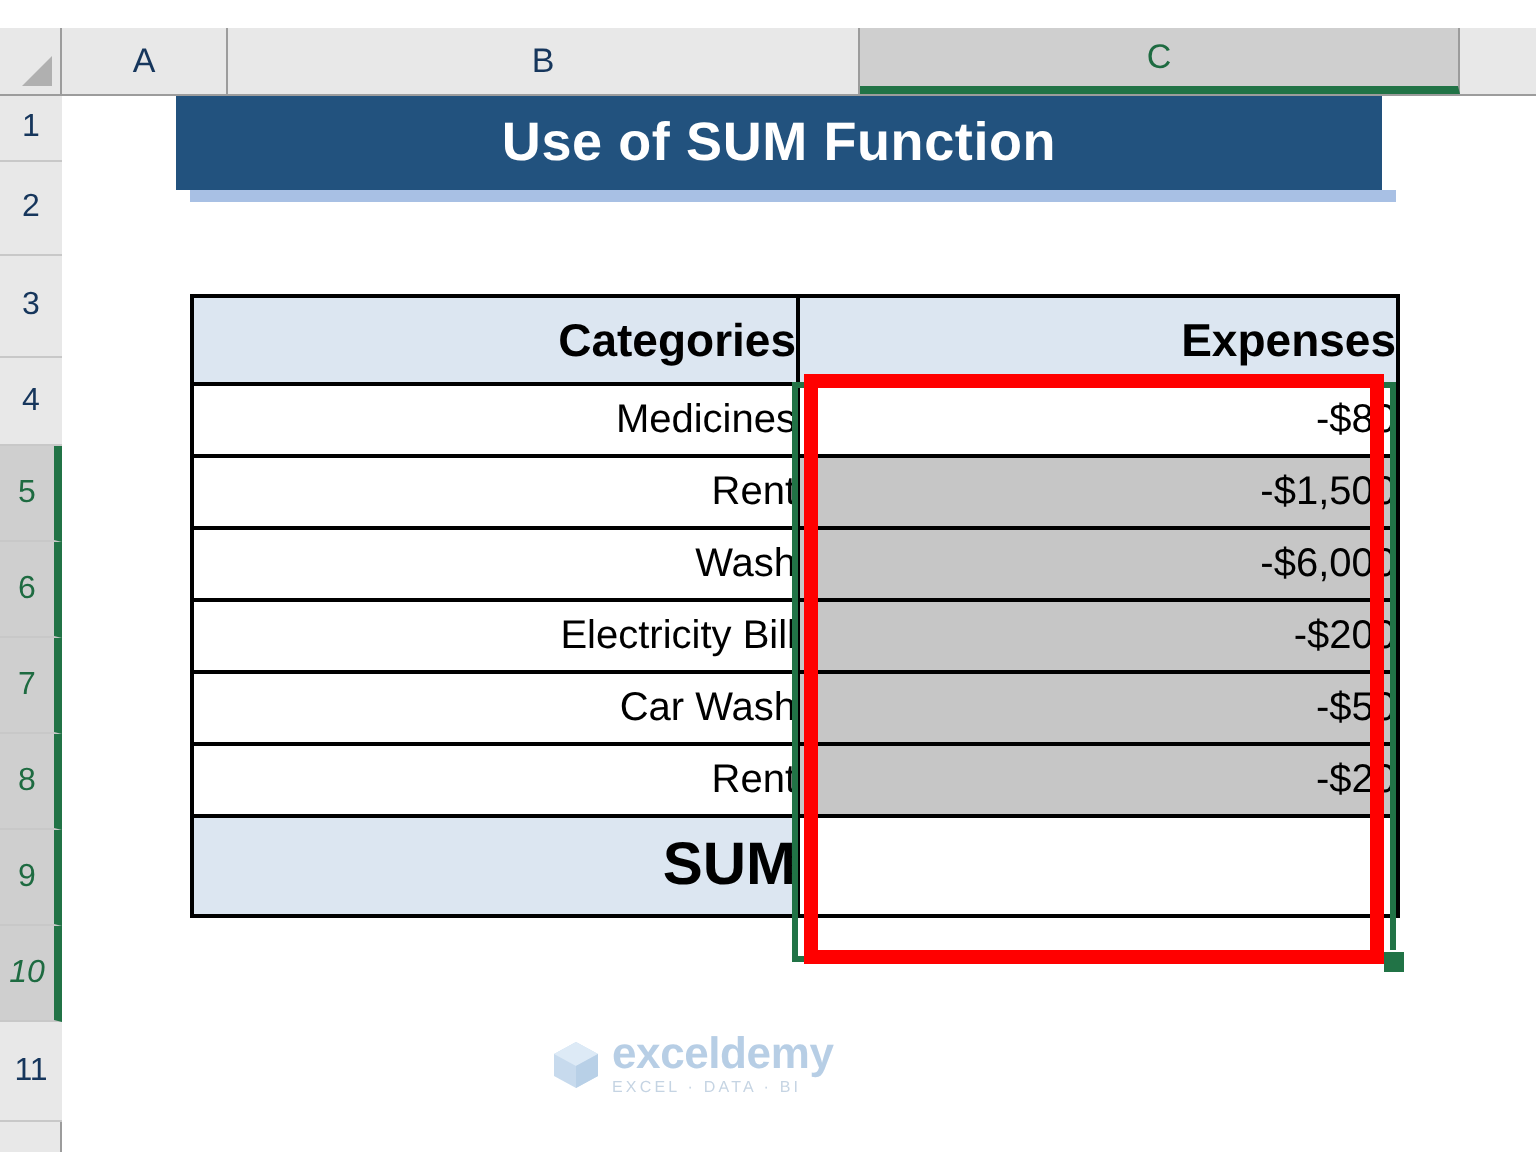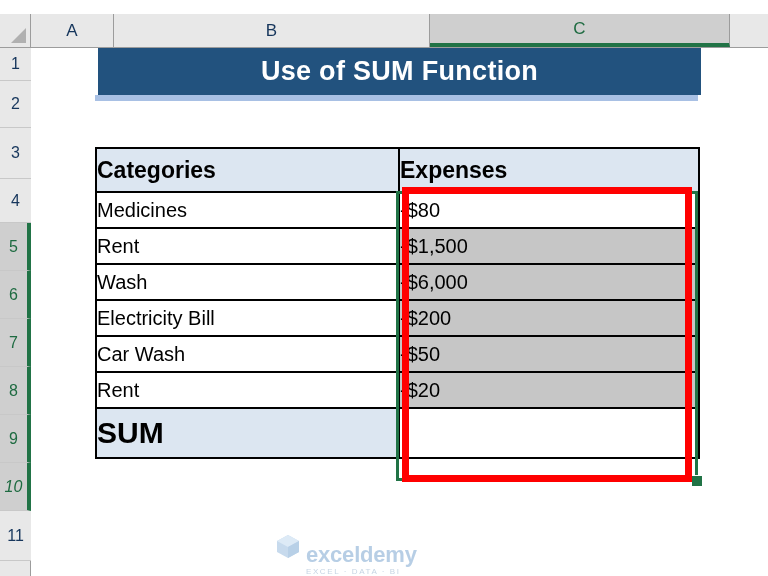--- a/index.html
+++ b/index.html
@@ -117,21 +117,21 @@
     left: 32px;
     top: 48px;
     width: 736px;
     height: 528px;
     background: #ffffff;
   }
 
   
   .title-banner {
     position: absolute;
-    left: 98px;
+    left: 88px;
     top: 48px;
     width: 603px;
     height: 47px;
     background: #22527E;
     display: flex;
     align-items: center;
     justify-content: center;
     box-sizing: border-box;
   }
   .title-banner-text {
@@ -156,21 +156,21 @@
     left: 95px;
     top: 147px;
     width: 603px;
     border-collapse: collapse;
     table-layout: fixed;
   }
   .data-table td, .data-table th {
     border: 2px solid #000000;
     padding: 0;
     margin: 0;
-    text-align: left;
+    text-align: right;
     vertical-align: middle;
     box-sizing: border-box;
   }
   .col-cat { width: 303px; }
   .col-exp { width: 300px; }
 
   .hdr-cell {
     height: 44px;
     background: #DCE6F1;
     font-size: 23px;
@@ -256,21 +256,20 @@
   .wm-text-wrap {
     display: flex;
     flex-direction: column;
     line-height: 1;
   }
   .wm-name {
     font-size: 22px;
     font-weight: bold;
     color: #A8C4E0;
     letter-spacing: -0.2px;
-    margin-top: 28px;
   }
   .wm-tag {
     font-size: 8px;
     color: #B9CBDD;
     letter-spacing: 1.6px;
     margin-top: 2px;
   }
 </style>
 </head>
 <body>

